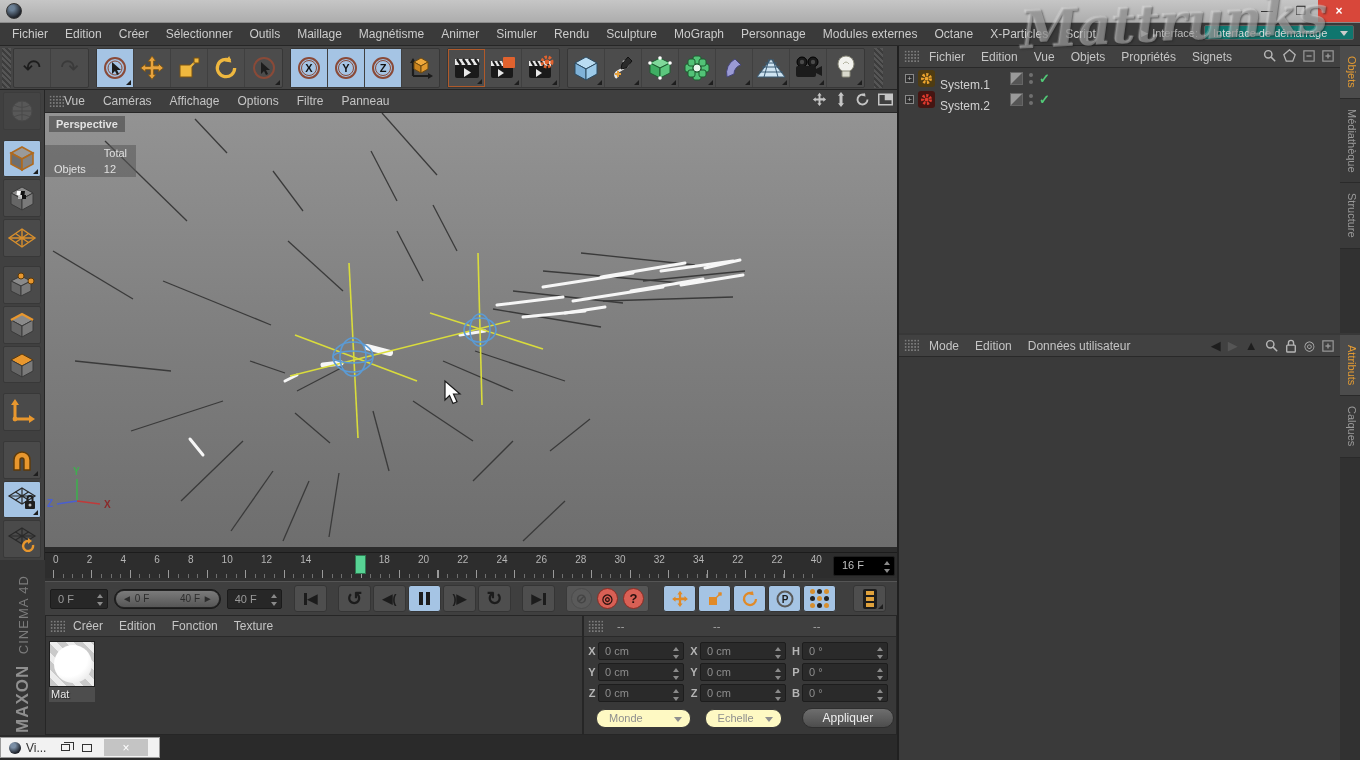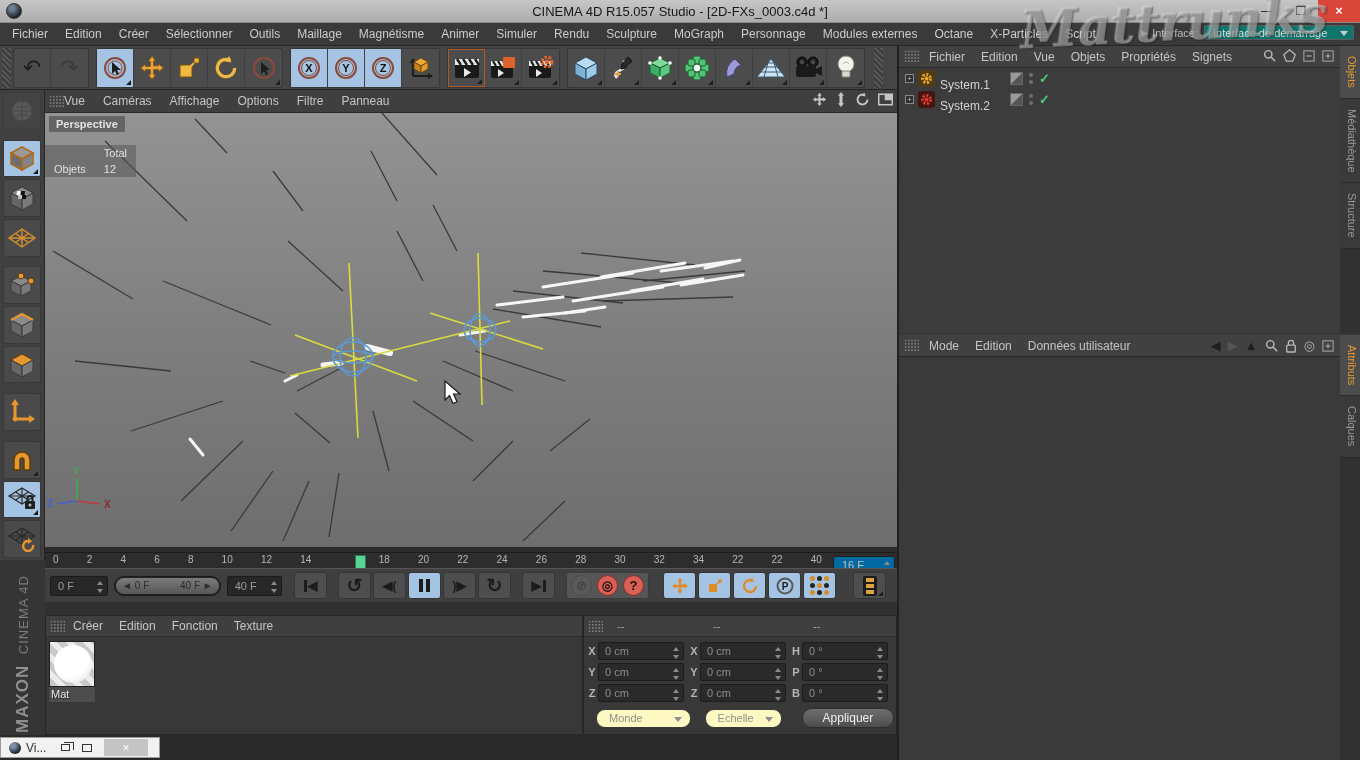--- a/index.html
+++ b/index.html
@@ -82,25 +82,25 @@
   #ruler { position:relative; width:785px; height:26px; }
   #ruler-labels { position:absolute; left:8px; right:8px; top:1px; display:flex;
     justify-content:space-between; color:#b5b5b5; font-size:10px; }
   #ruler-ticks { position:absolute; left:8px; right:8px; bottom:1px; height:8px;
     background:
       repeating-linear-gradient(90deg,#9a9a9a 0 1px, transparent 1px 38.45px),
       repeating-linear-gradient(90deg,#6f6f6f 0 1px, transparent 1px 9.61px);
     background-size:100% 8px, 100% 4px; background-position:bottom,bottom; background-repeat:no-repeat; }
   #cur-frame-marker { position:absolute; left:310px; top:2px; width:11px; height:19px;
     background:#57d394; border:1px solid #2e7a52; }
-  #cur-frame-box { position:relative; width:62px; height:20px; margin:3px 0 0 3px; background:#0369a1;
+  #cur-frame-box { position:relative; width:62px; height:20px; margin:3px 0 0 3px; background:#000000;
     border:1px solid #1f1f1f; border-radius:2px; color:#c0c0c0; font-size:11px; padding:2px 14px 0 8px; }
 
   
-  #transport { position:absolute; left:45px; top:568px; width:852px; height:34px; background:#3f3f3f;
+  #transport { position:absolute; left:45px; top:581px; width:852px; height:34px; background:#3f3f3f;
     border-top:1px solid #555; display:flex; align-items:center; padding-left:5px; }
   .num-field { position:relative; height:20px; background:#272727; border:1px solid #1b1b1b;
     border-radius:2px; color:#9a9a9a; font-size:11px; padding:3px 14px 0 7px; }
   .spin { position:absolute; right:3px; top:4px; width:7px; height:12px; }
   .spin:before { content:""; position:absolute; top:0; left:0; border-left:3.5px solid transparent;
     border-right:3.5px solid transparent; border-bottom:4px solid #8a8a8a; }
   .spin:after { content:""; position:absolute; bottom:0; left:0; border-left:3.5px solid transparent;
     border-right:3.5px solid transparent; border-top:4px solid #8a8a8a; }
   #range-slider { position:relative; width:148px; height:20px; margin:8px 6px; background:#242424;
     border-radius:10px; border:1px solid #1a1a1a; overflow:hidden; }
@@ -216,21 +216,20 @@
   svg { display:block; }
   text { font-family:"Liberation Sans", sans-serif; }
 </style>
 </head>
 <body>
 
 <div id="stage">
 
   <div id="titlebar">
     <div id="app-logo"></div>
-    <div id="title-text">CINEMA 4D R15.057 Studio - [2D-FXs_0003.c4d *]</div>
     <div class="win-btns">
       <div class="win-btn">—</div>
       <div class="win-btn">❒</div>
       <div class="win-btn close">×</div>
     </div>
   </div>
   <div id="watermark">Mattrunks</div>
 
   <div id="menubar">
     <span class="menu-item">Fichier</span>

